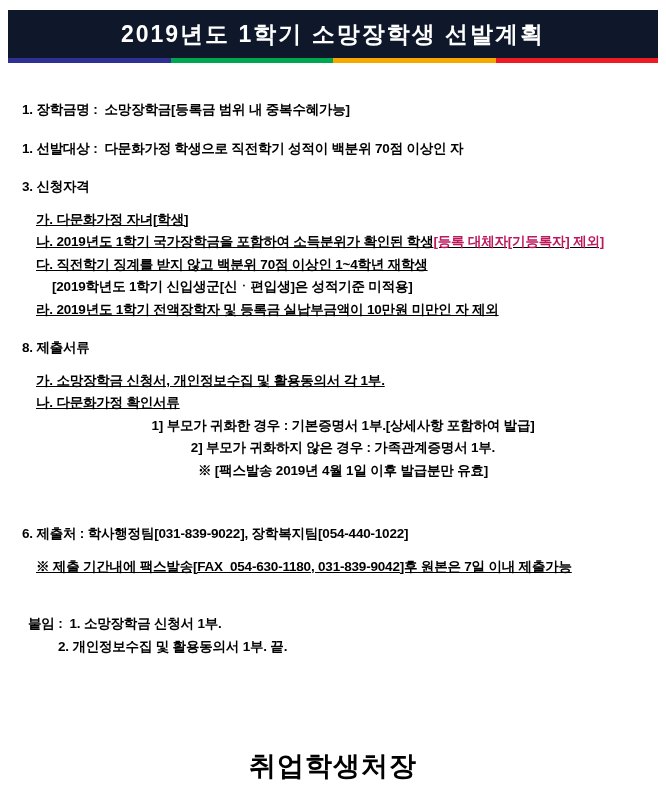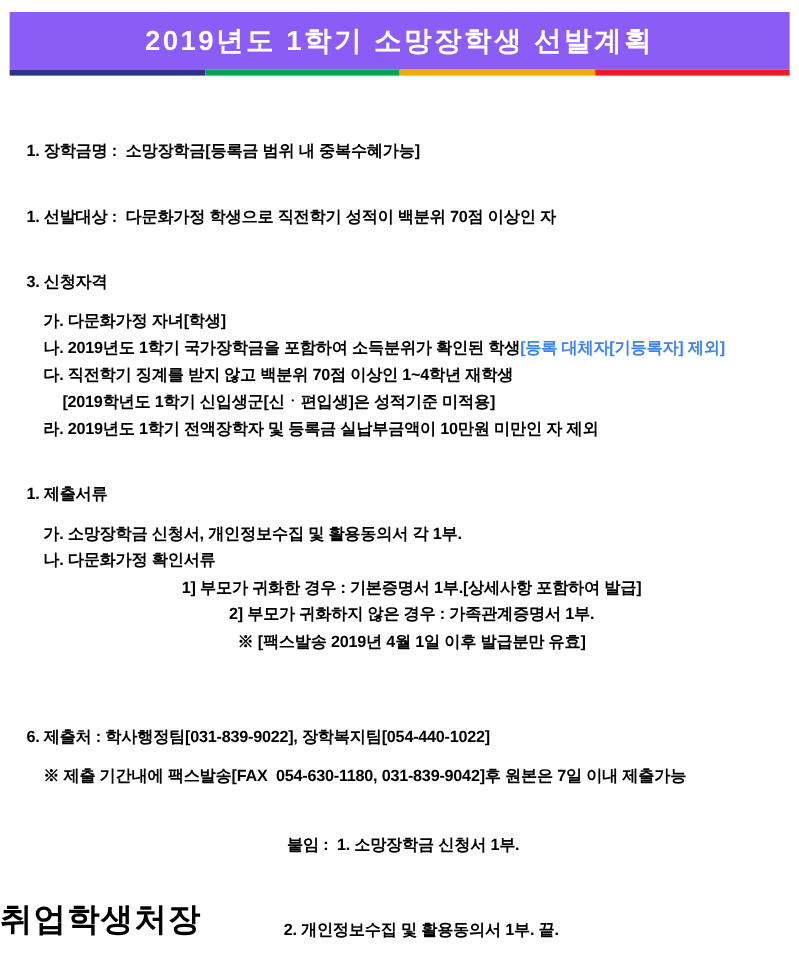--- a/index.html
+++ b/index.html
@@ -14,21 +14,21 @@
     color: #000000;
     position: relative;
     overflow: hidden;
   }
 
   
   .banner {
     position: relative;
     margin: 10px 8px 0 8px;
     height: 48px;
-    background: #8b5cf6;
+    background: #0f172a;
     display: flex;
     align-items: center;
     justify-content: center;
   }
   .banner-title {
     color: #ffffff;
     font-size: 23px;
     font-weight: bold;
     letter-spacing: 2px;
     white-space: nowrap;
@@ -50,42 +50,42 @@
     padding: 40px 22px 0 22px;
     font-size: 13.5px;
     line-height: 1.0;
   }
   .line {
     white-space: pre;
     font-weight: bold;
     letter-spacing: -0.2px;
   }
   .sect {           
-    margin-top: 16px;
+    margin-top: 0;
     margin-bottom: 0;
   }
   .gap-lg { height: 25px; }
   .gap-md { height: 19px; }
   .gap-xs { height: 9px; }
-  .indent1 { padding-left: 14px; }
+  .indent1 { padding-left: 14px; text-decoration: underline; }
   .indent2 { padding-left: 20px; text-align: center; }
   .indent3 { padding-left: 30px; }
-  .red { color: #3b82f6; }
+  .red { color: #be185d; }
 
   
-  .attach { padding-left: 6px; text-align: center; }
-  .attach .sub { padding-left: 30px; margin-top: 48px; }
+  .attach { padding-left: 6px; }
+  .attach .sub { padding-left: 30px; }
 
   
   .signature {
     position: absolute;
     left: 0;
     right: 0;
     bottom: 18px;
-    text-align: left;
+    text-align: center;
     font-size: 27px;
     font-weight: bold;
     letter-spacing: 1px;
   }
 </style>
 </head>
 <body>
 
 <div class="banner">
   <div class="banner-title">2019년도 1학기 소망장학생 선발계획</div>
@@ -111,21 +111,21 @@
   <div class="gap-xs"></div>
   <div class="line indent1"><span>나. 2019년도 1학기 국가장학금을 포함하여 소득분위가 확인된 학생</span><span class="red">[등록 대체자[기등록자] 제외]</span></div>
   <div class="gap-xs"></div>
   <div class="line indent1">다. 직전학기 징계를 받지 않고 백분위 70점 이상인 1~4학년 재학생</div>
   <div class="gap-xs"></div>
   <div class="line indent3">[2019학년도 1학기 신입생군[신ㆍ편입생]은 성적기준 미적용]</div>
   <div class="gap-xs"></div>
   <div class="line indent1">라. 2019년도 1학기 전액장학자 및 등록금 실납부금액이 10만원 미만인 자 제외</div>
   <div class="gap-lg"></div>
 
-  <div class="line sect">1. 제출서류</div>
+  <div class="line sect">8. 제출서류</div>
   <div class="gap-md"></div>
   <div class="line indent1">가. 소망장학금 신청서, 개인정보수집 및 활용동의서 각 1부.</div>
   <div class="gap-xs"></div>
   <div class="line indent1">나. 다문화가정 확인서류</div>
   <div class="gap-xs"></div>
   <div class="line indent2">1] 부모가 귀화한 경우 : 기본증명서 1부.[상세사항 포함하여 발급]</div>
   <div class="gap-xs"></div>
   <div class="line indent2">2] 부모가 귀화하지 않은 경우 : 가족관계증명서 1부.</div>
   <div class="gap-xs"></div>
   <div class="line indent2">※ [팩스발송 2019년 4월 1일 이후 발급분만 유효]</div>

